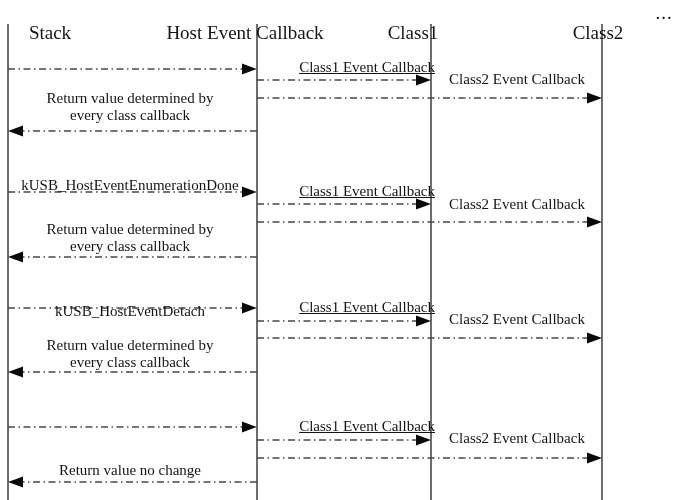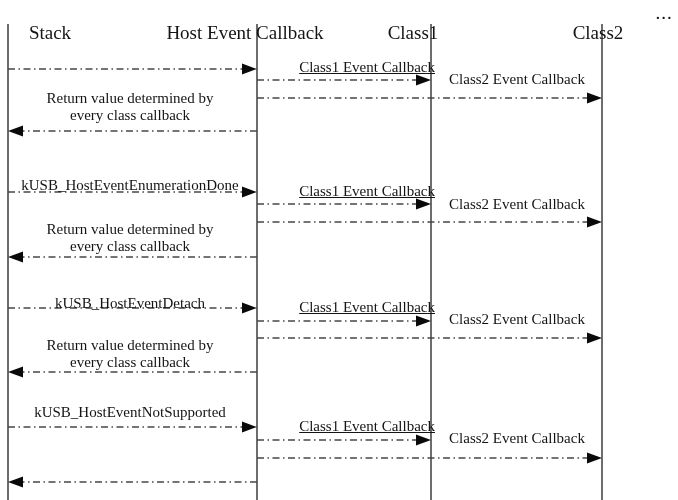--- a/index.html
+++ b/index.html
@@ -91,37 +91,37 @@
       <div class="msg-label left" style="left: 260px; top: 183px; width: 175px;">
         <div>Class1 Event Callback</div>
       </div>
       <div class="msg-label" style="left: 424.5px; top: 196px; width: 185px;">
         <div>Class2 Event Callback</div>
       </div>
       <div class="msg-label" style="left: 4px; top: 221px; width: 252px;">
         <div>Return value determined by</div>
         <div>every class callback</div>
       </div>
-      <div class="msg-label" style="left: 4px; top: 295px; width: 252px;">
+      <div class="msg-label" style="left: 4px; top: 303px; width: 252px;">
         <div>kUSB_HostEventDetach</div>
       </div>
       <div class="msg-label left" style="left: 260px; top: 299px; width: 175px;">
         <div>Class1 Event Callback</div>
       </div>
       <div class="msg-label" style="left: 424.5px; top: 311px; width: 185px;">
         <div>Class2 Event Callback</div>
       </div>
       <div class="msg-label" style="left: 4px; top: 337px; width: 252px;">
         <div>Return value determined by</div>
         <div>every class callback</div>
       </div>
-      <div class="msg-label" style="left: 4px; top: 404px; width: 252px;">
-        <div>kUSB_HostEventNotSupported</div>
-      </div>
       <div class="msg-label left" style="left: 260px; top: 418px; width: 175px;">
         <div>Class1 Event Callback</div>
       </div>
       <div class="msg-label" style="left: 424.5px; top: 430px; width: 185px;">
         <div>Class2 Event Callback</div>
       </div>
+      <div class="msg-label" style="left: 4px; top: 462px; width: 252px;">
+        <div>Return value no change</div>
+      </div>
     </div>
   <div class="ellipsis" style="left: 664px; top: 2px;">...</div>
 </div>
 
 </body></html>

